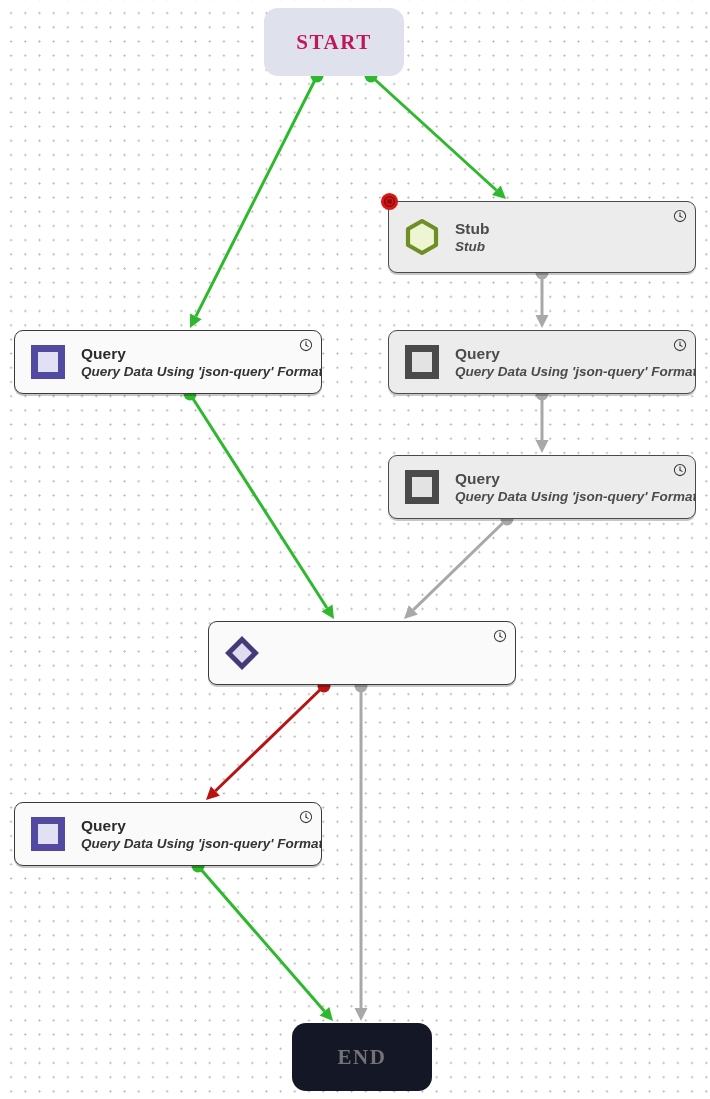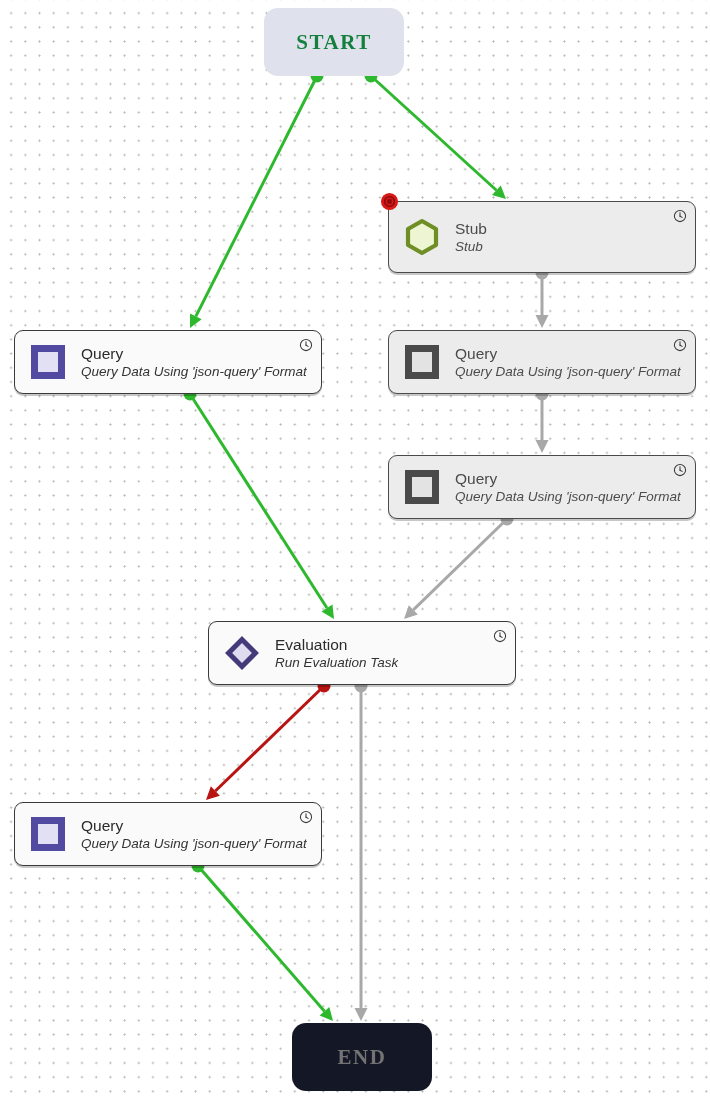--- a/index.html
+++ b/index.html
@@ -37,40 +37,41 @@
     align-items: center;
     justify-content: center;
     border-radius: 14px;
     font-family: "Liberation Serif", serif;
     font-weight: bold;
     letter-spacing: 1.6px;
     box-sizing: border-box;
   }
   .terminal.start {
     background: #dfe2ec;
-    color: #15803d;
+    color: #be185d;
     font-size: 21px;
   }
   .terminal.end {
     background: #141726;
     color: #737373;
     font-size: 21px;
   }
 
   
   .node {
     position: absolute;
     box-sizing: border-box;
     border-radius: 9px;
     border: 1.6px solid #3a3a3a;
     background: #fafafa;
     box-shadow: 0 2px 0 rgba(0,0,0,0.22);
     display: flex;
     align-items: center;
     padding-left: 14px;
+    font-weight: bold;
   }
   .node.inactive {
     background: #ececec;
     border-color: #4a4a4a;
   }
   .node-icon {
     width: 38px;
     height: 38px;
     flex: 0 0 38px;
     margin-right: 14px;
@@ -248,24 +249,20 @@
         <svg class="clock-icon" viewBox="0 0 16 16">
           <circle cx="8" cy="8" r="6.4" fill="none" stroke="#3a3a3a" stroke-width="1.2"></circle>
           <line x1="8" y1="4.3" x2="8" y2="8.2" stroke="#3a3a3a" stroke-width="1.2" stroke-linecap="round"></line>
           <line x1="8" y1="8.2" x2="10.4" y2="9.6" stroke="#3a3a3a" stroke-width="1.2" stroke-linecap="round"></line>
         </svg>
       </div>
       <div class="node" style="left: 208px; top: 621px; width: 308px; height: 64px;">
         <span class="node-icon"><svg width="38" height="38" viewBox="0 0 38 38">
             <rect x="9.5" y="9.5" width="19" height="19" transform="rotate(45 19 19)" fill="#e0dcf0" stroke="#443a7a" stroke-width="5"></rect>
           </svg></span>
-        <span class="node-text">
-          <span class="node-title">Evaluation</span>
-          <span class="node-subtitle">Run Evaluation Task</span>
-        </span>
         <svg class="clock-icon" viewBox="0 0 16 16">
           <circle cx="8" cy="8" r="6.4" fill="none" stroke="#3a3a3a" stroke-width="1.2"></circle>
           <line x1="8" y1="4.3" x2="8" y2="8.2" stroke="#3a3a3a" stroke-width="1.2" stroke-linecap="round"></line>
           <line x1="8" y1="8.2" x2="10.4" y2="9.6" stroke="#3a3a3a" stroke-width="1.2" stroke-linecap="round"></line>
         </svg>
       </div>
       <div class="node" style="left: 14px; top: 802px; width: 308px; height: 64px;">
         <span class="node-icon">
           <span class="sq-icon"></span>
         </span>

